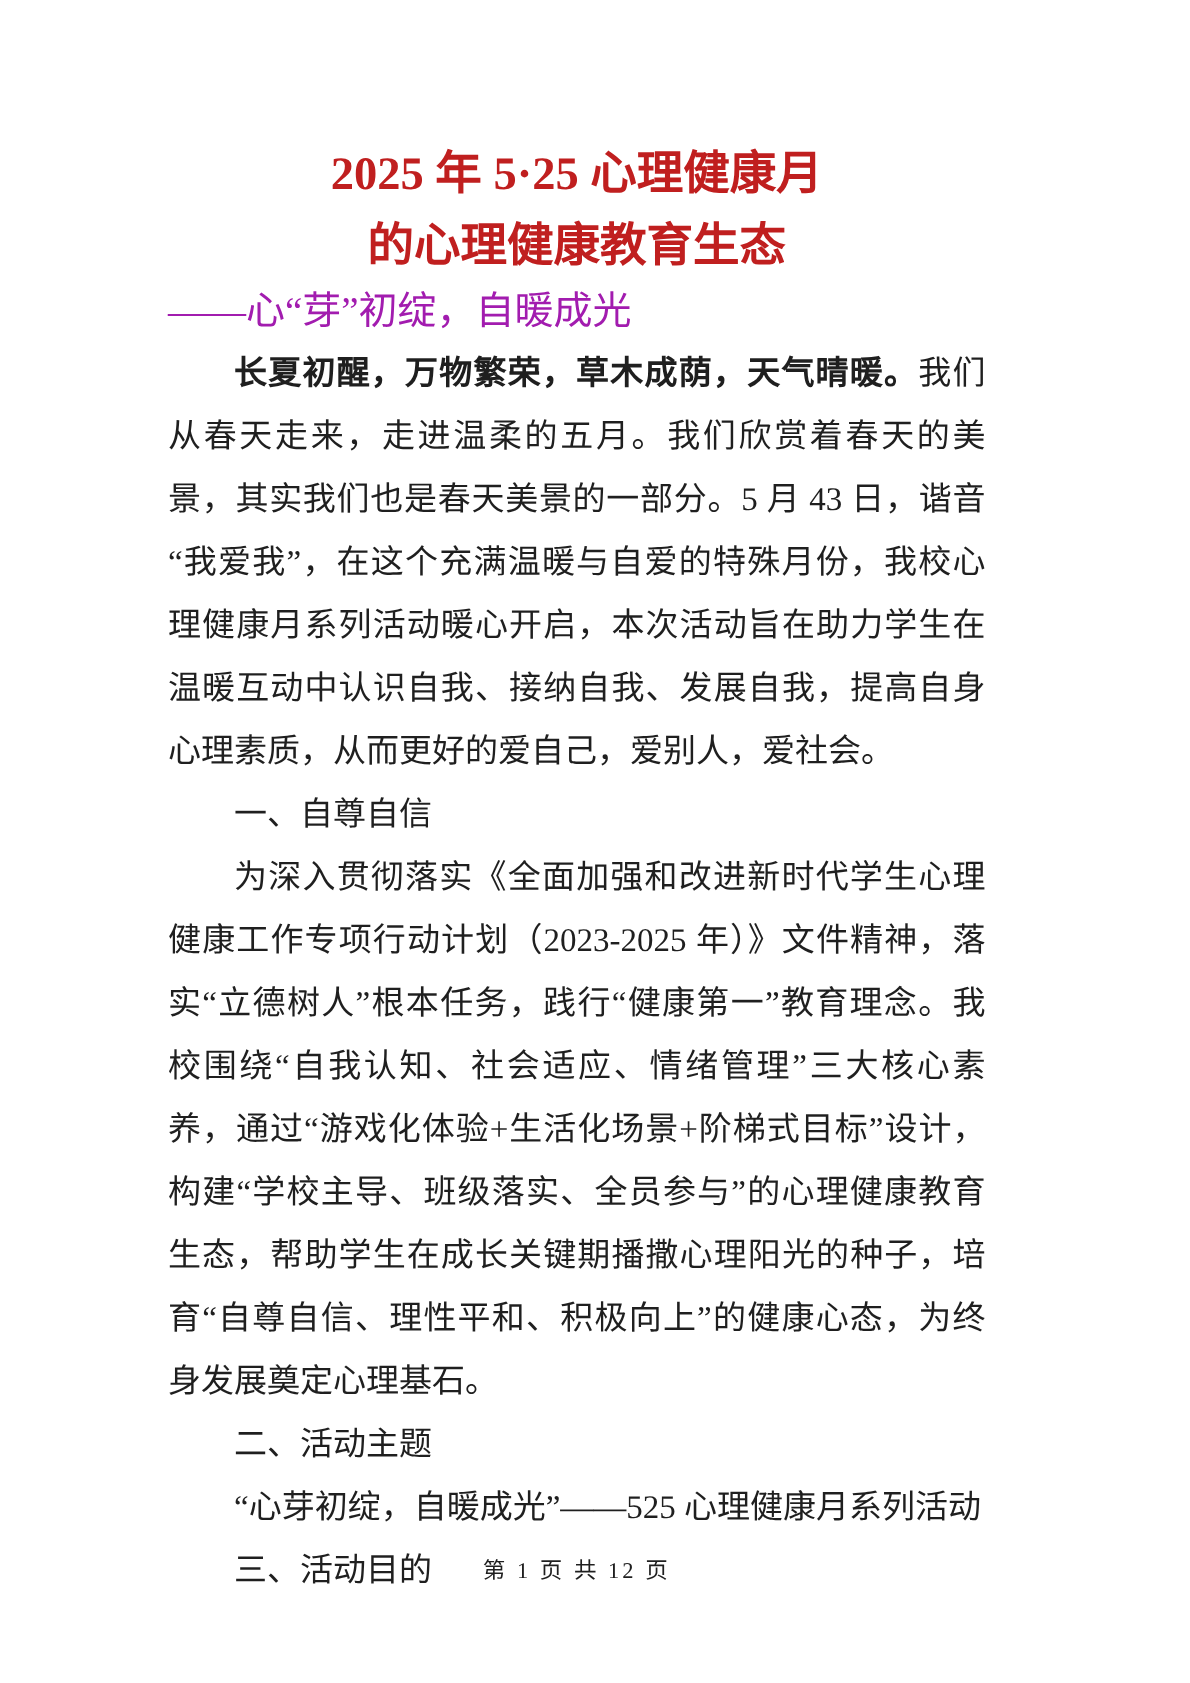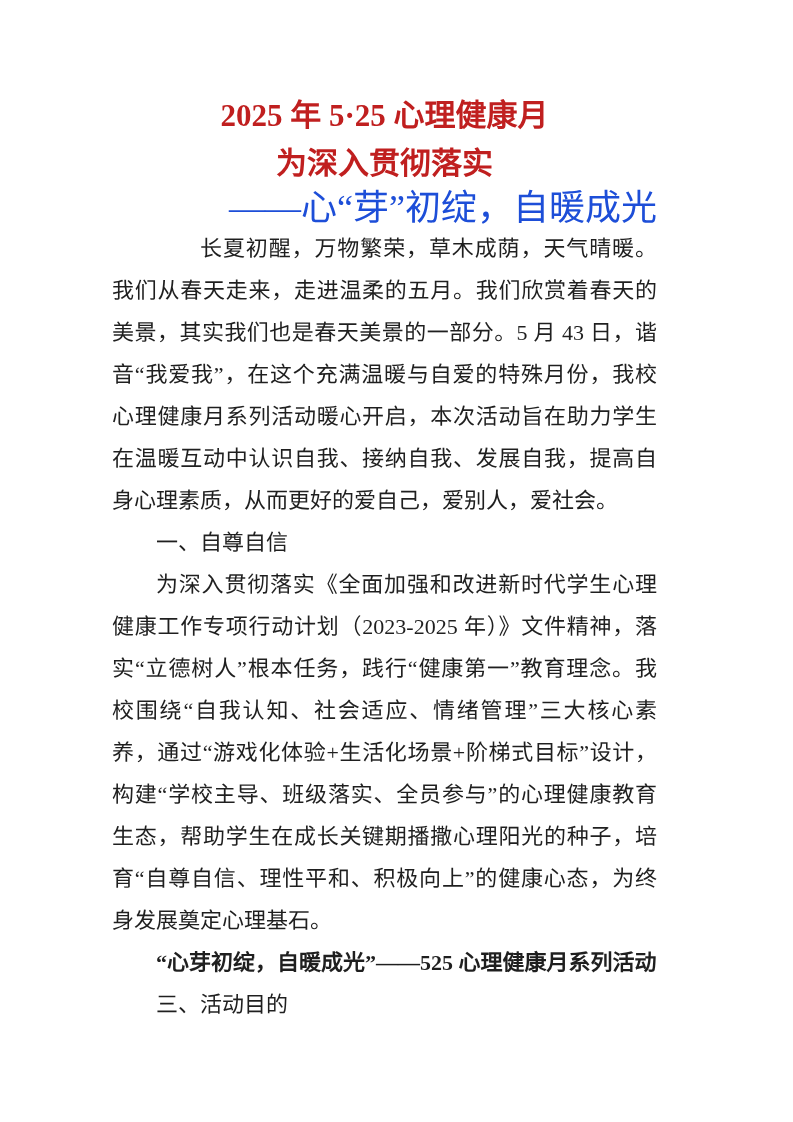--- a/index.html
+++ b/index.html
@@ -26,41 +26,39 @@
   .doc-title {
     margin: 0;
     text-align: center;
     font-size: 31px;
     line-height: 48px;
     font-weight: bold;
     color: #c01f1f;
   }
   .doc-subtitle {
     margin: 0;
-    text-align: right;
-    font-size: 36px;
+    font-size: 26px;
     line-height: 40px;
     font-weight: normal;
-    color: #1d4ed8;
+    color: #a21caf;
   }
   .body-text p {
     margin: 0;
     font-size: 22px;
     line-height: 42px;
     text-align: justify;
     text-justify: inter-character;
     text-indent: 2em;
     color: #1f1f1f;
   }
   .body-text .lead-bold {
-    font-weight: normal;
-    margin-left: 44px;
+    font-weight: bold;
   }
   .theme-line {
-    font-weight: bold;
+    font-weight: normal;
   }
   .page-footer {
     position: absolute;
     left: 0;
     right: 0;
     top: 1038px;
     text-align: center;
     font-size: 15px;
     line-height: 20px;
     color: #1f1f1f;
@@ -68,34 +66,36 @@
   }
 </style>
 </head>
 <body>
 
 <div class="page">
   <div class="content">
 
     <h1 class="doc-title">
       <div>2025 年 5·25 心理健康月</div>
-      <div>为深入贯彻落实</div>
+      <div>的心理健康教育生态</div>
     </h1>
 
     <div class="doc-subtitle">——心“芽”初绽，自暖成光</div>
 
     <div class="body-text">
       <p><span class="lead-bold">长夏初醒，万物繁荣，草木成荫，天气晴暖。</span><span>我们从春天走来，走进温柔的五月。我们欣赏着春天的美景，其实我们也是春天美景的一部分。5 月 43 日，谐音“我爱我”，在这个充满温暖与自爱的特殊月份，我校心理健康月系列活动暖心开启，本次活动旨在助力学生在温暖互动中认识自我、接纳自我、发展自我，提高自身心理素质，从而更好的爱自己，爱别人，爱社会。</span></p>
 
       <p>一、自尊自信</p>
 
       <p>为深入贯彻落实《全面加强和改进新时代学生心理健康工作专项行动计划（2023-2025 年）》文件精神，落实“立德树人”根本任务，践行“健康第一”教育理念。我校围绕“自我认知、社会适应、情绪管理”三大核心素养，通过“游戏化体验+生活化场景+阶梯式目标”设计，构建“学校主导、班级落实、全员参与”的心理健康教育生态，帮助学生在成长关键期播撒心理阳光的种子，培育“自尊自信、理性平和、积极向上”的健康心态，为终身发展奠定心理基石。</p>
 
+      <p>二、活动主题</p>
 
       <p class="theme-line">“心芽初绽，自暖成光”——525 心理健康月系列活动</p>
 
 
       <p>三、活动目的</p>
     </div>
 
   </div>
 
+  <div class="page-footer">第 1 页 共 12 页</div>
 </div>
 
 </body></html>

